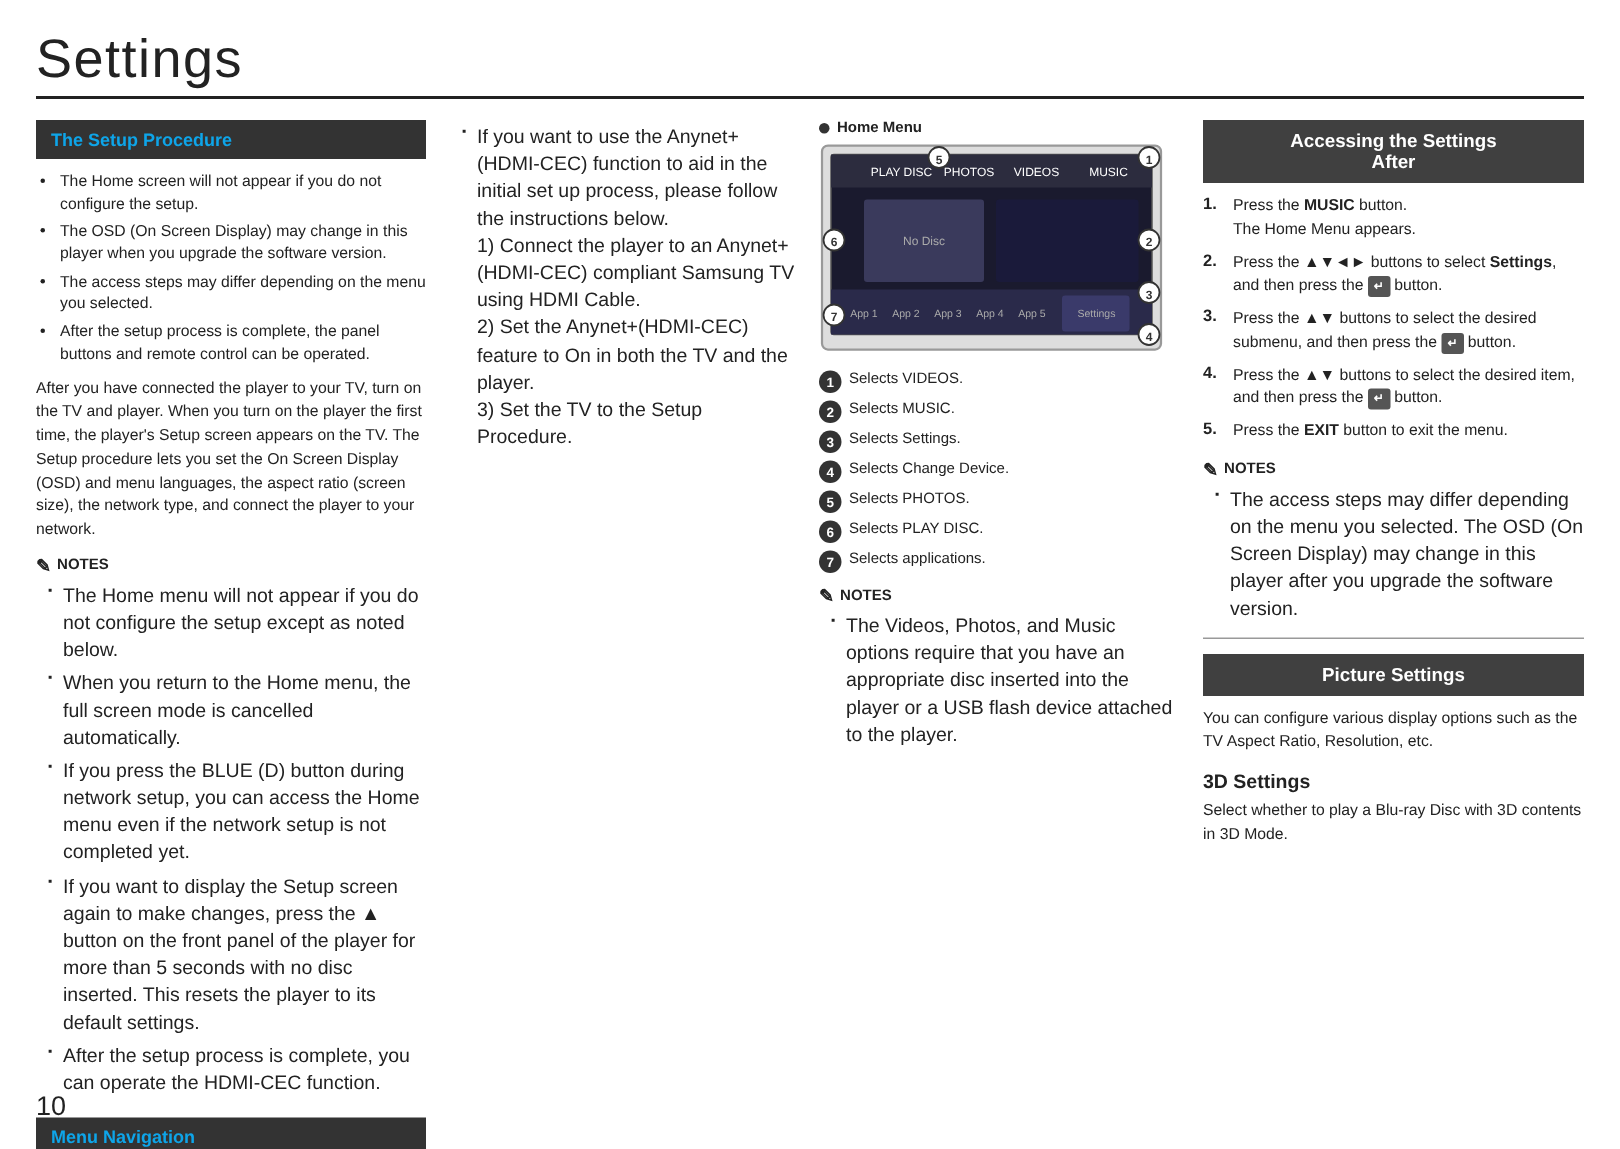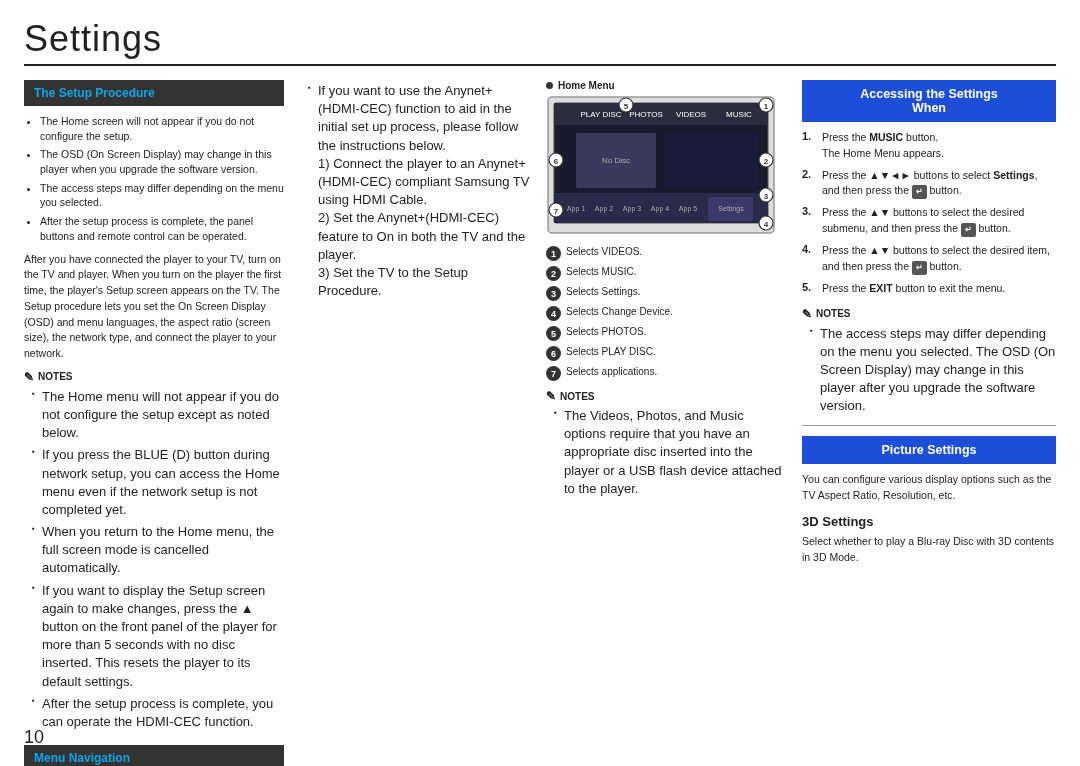--- a/index.html
+++ b/index.html
@@ -64,21 +64,21 @@
       background: #333;
       color: #0ea5e9;
       font-size: 12px;
       font-weight: bold;
       padding: 6px 10px;
       margin-bottom: 8px;
       text-align: left;
     }
 
     .section-header-blue {
-      background: #1d4ed8;
+      background: #404040;
       color: #fff;
       font-size: 12.5px;
       font-weight: bold;
       padding: 7px 10px;
       margin-bottom: 8px;
       text-align: center;
     }
 
     
     ul.bullet-list {
@@ -230,22 +230,22 @@
         <li>After the setup process is complete, the panel buttons and remote control can be operated.</li>
       </ul>
       <p class="body-text">After you have connected the player to your TV, turn on the TV and player. When you turn on the player the first time, the player's Setup screen appears on the TV. The Setup procedure lets you set the On Screen Display (OSD) and menu languages, the aspect ratio (screen size), the network type, and connect the player to your network.</p>
       <div class="notes-section">
         <div class="notes-title">
           <span class="notes-icon">✎</span>
           <span>NOTES</span>
         </div>
         <ul class="notes-list">
           <li>The Home menu will not appear if you do not configure the setup except as noted below.</li>
+          <li>When you return to the Home menu, the full screen mode is cancelled automatically.</li>
           <li>If you press the BLUE (D) button during network setup, you can access the Home menu even if the network setup is not completed yet.</li>
-          <li>When you return to the Home menu, the full screen mode is cancelled automatically.</li>
           <li>If you want to display the Setup screen again to make changes, press the ▲ button on the front panel of the player for more than 5 seconds with no disc inserted. This resets the player to its default settings.</li>
           <li>After the setup process is complete, you can operate the HDMI-CEC function.</li>
         </ul>
       </div>
     </div>
 
     <div class="menu-nav-section">
       <div class="section-header">Menu Navigation</div>
 
       <div style="position:relative; width:220px; height:160px; margin: 4px 0 6px 0;">
@@ -412,21 +412,21 @@
       <ul class="notes-list">
         <li>The Videos, Photos, and Music options require that you have an appropriate disc inserted into the player or a USB flash device attached to the player.</li>
       </ul>
     </div>
   </div>
 
   <div class="col4">
 
     <div class="section-header-blue">
       <span>Accessing the Settings</span><br>
-      <span>When</span>
+      <span>After</span>
     </div>
 
 
     <div class="col4-steps">
       <div class="step-row">
         <span class="step-num">1.</span>
         <span class="step-text">Press the <b>MUSIC</b> button.<br>The Home Menu appears.</span>
       </div>
       <div class="step-row">
         <span class="step-num">2.</span>

